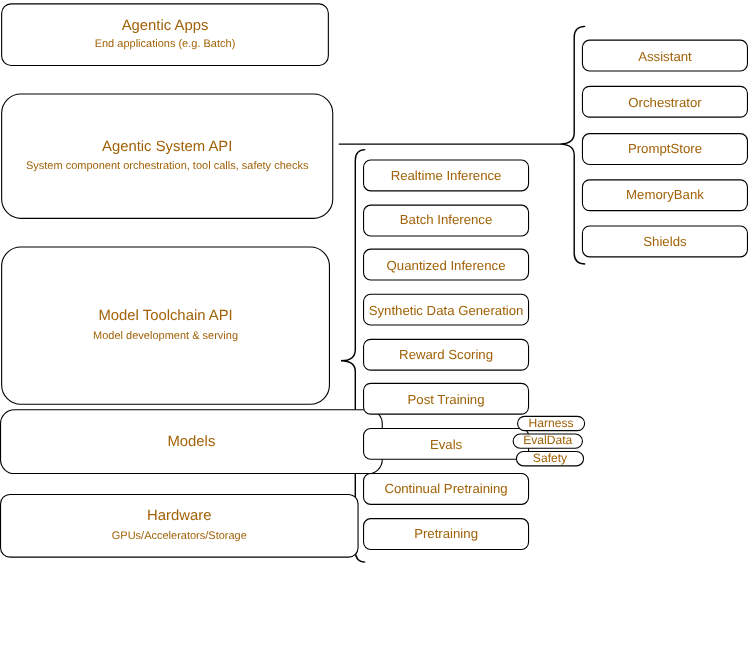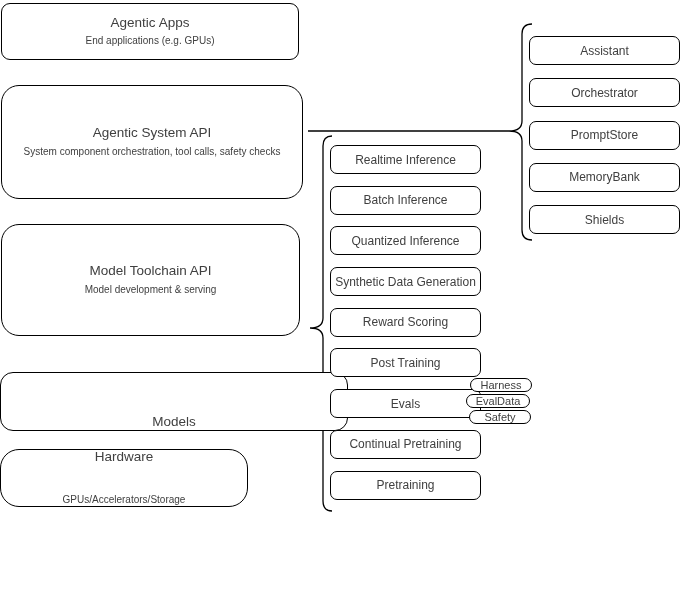--- a/index.html
+++ b/index.html
@@ -2,21 +2,21 @@
 <html><head>
 <meta charset="utf-8">
 <style>
   html, body { margin: 0; padding: 0; background: #ffffff; }
   .canvas {
     position: relative;
     width: 682px;
     height: 591px;
     background: #ffffff;
     font-family: "Liberation Sans", sans-serif;
-    color: #404040;
+    color: #a16207;
     overflow: hidden;
   }
   svg.overlay {
     position: absolute;
     left: 0; top: 0;
     width: 682px; height: 591px;
     z-index: 1;
   }
   svg.overlay path, svg.overlay line {
     fill: none;
@@ -33,23 +33,23 @@
     flex-direction: column;
     align-items: center;
     justify-content: center;
     text-align: center;
     z-index: 2;
   }
   .stack-node .title    { font-size: 13.5px; line-height: 1.1; }
   .stack-node .subtitle { font-size: 10px;  line-height: 1.2; margin-top: 5px; }
   .lbox-0 { left: 1px; top: 3px;   width: 298px; height: 57px;  border-radius: 9px;  }
   .lbox-1 { left: 1px; top: 85px;  width: 302px; height: 114px; border-radius: 18px; }
-  .lbox-2 { left: 1px; top: 224px; width: 299px; height: 112px; border-radius: 18px; align-items: center; }
-  .lbox-3 { left: 0px; top: 372px; width: 348px; height: 59px;  border-radius: 13px; justify-content: flex-end;  }
-  .lbox-4 { left: 0px; top: 449px; width: 248px; height: 58px;  border-radius: 19px; justify-content: space-between;  }
+  .lbox-2 { left: 1px; top: 224px; width: 299px; height: 144px; border-radius: 18px; align-items: center; }
+  .lbox-3 { left: 0px; top: 372px; width: 348px; height: 59px;  border-radius: 13px;  }
+  .lbox-4 { left: 0px; top: 449px; width: 326px; height: 58px;  border-radius: 9px;  }
   .lbox-5 { left: 0px; top: 531px; width: 300px; height: 59px;  border-radius: 9px;  }
   
   .mid-col {
     position: absolute;
     left: 330px; top: 145px;
     width: 151px;
     display: flex; flex-direction: column;
     gap: 11.7px;
     z-index: 2;
   }
@@ -100,21 +100,21 @@
 <div class="canvas">
 
   <svg class="overlay" viewBox="0 0 682 591">
     <path d="M 332,136 Q 323,136 323,146 L 323,318 Q 323,328 310,328 Q 323,328 323,338 L 323,501 Q 323,511 332,511"></path>
     <path d="M 532,24 Q 522,24 522,34 L 522,121 Q 522,131 509,131 Q 522,131 522,141 L 522,230 Q 522,240 532,240"></path>
     <line x1="308" y1="131" x2="509" y2="131"></line>
   </svg>
 
   <div class="stack-node lbox-0">
     <div class="title">Agentic Apps</div>
-    <div class="subtitle">End applications (e.g. GPUs)</div>
+    <div class="subtitle">End applications (e.g. Batch)</div>
   </div>
   <div class="stack-node lbox-1">
     <div class="title">Agentic System API</div>
     <div class="subtitle">System component orchestration, tool calls, safety checks</div>
   </div>
   <div class="stack-node lbox-2">
     <div class="title">Model Toolchain API</div>
     <div class="subtitle">Model development &amp; serving</div>
   </div>
   <div class="stack-node lbox-3">

